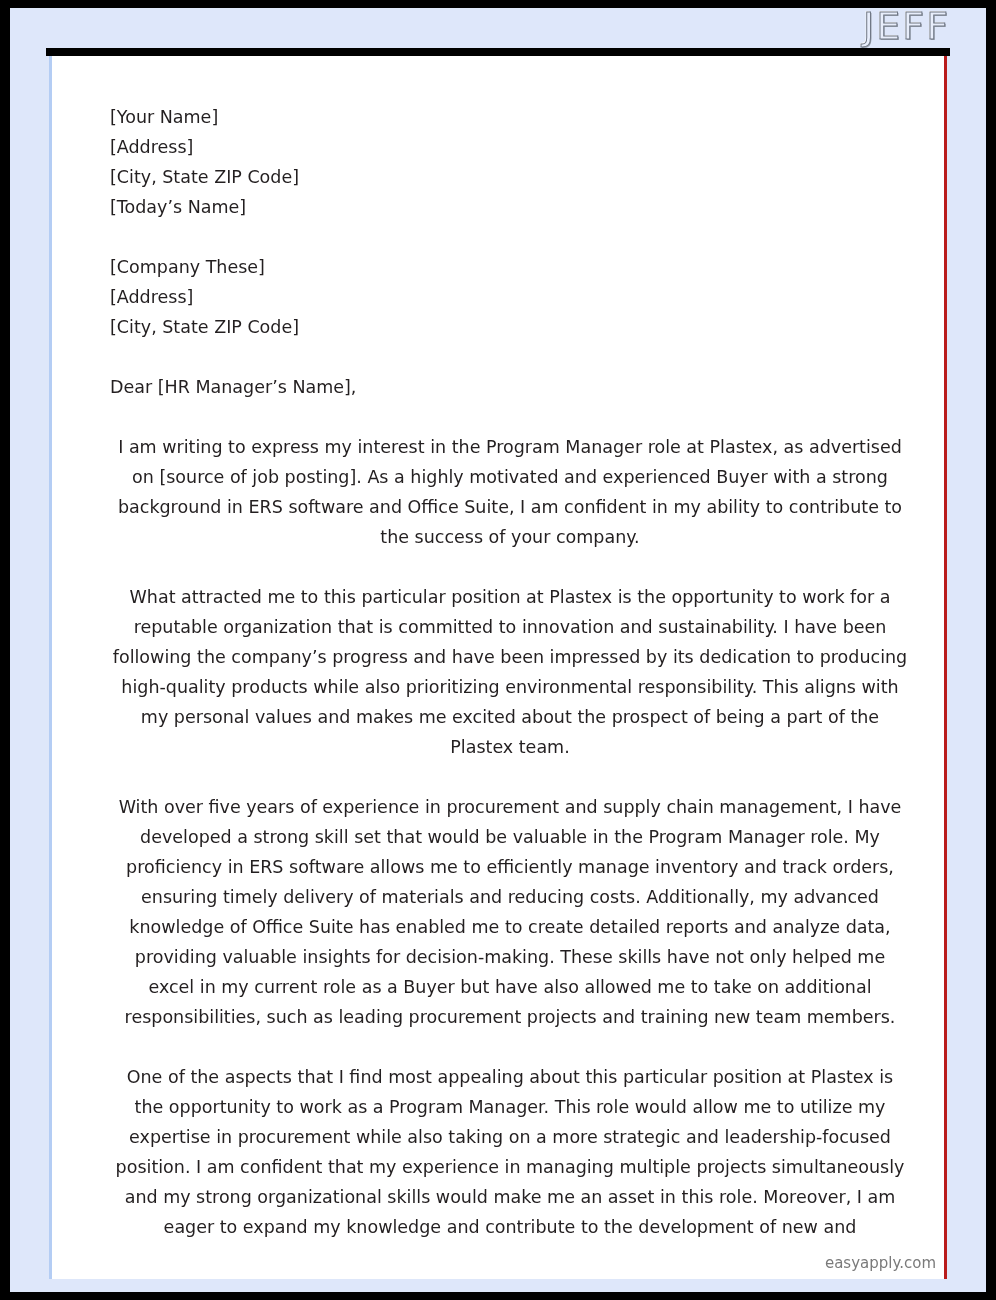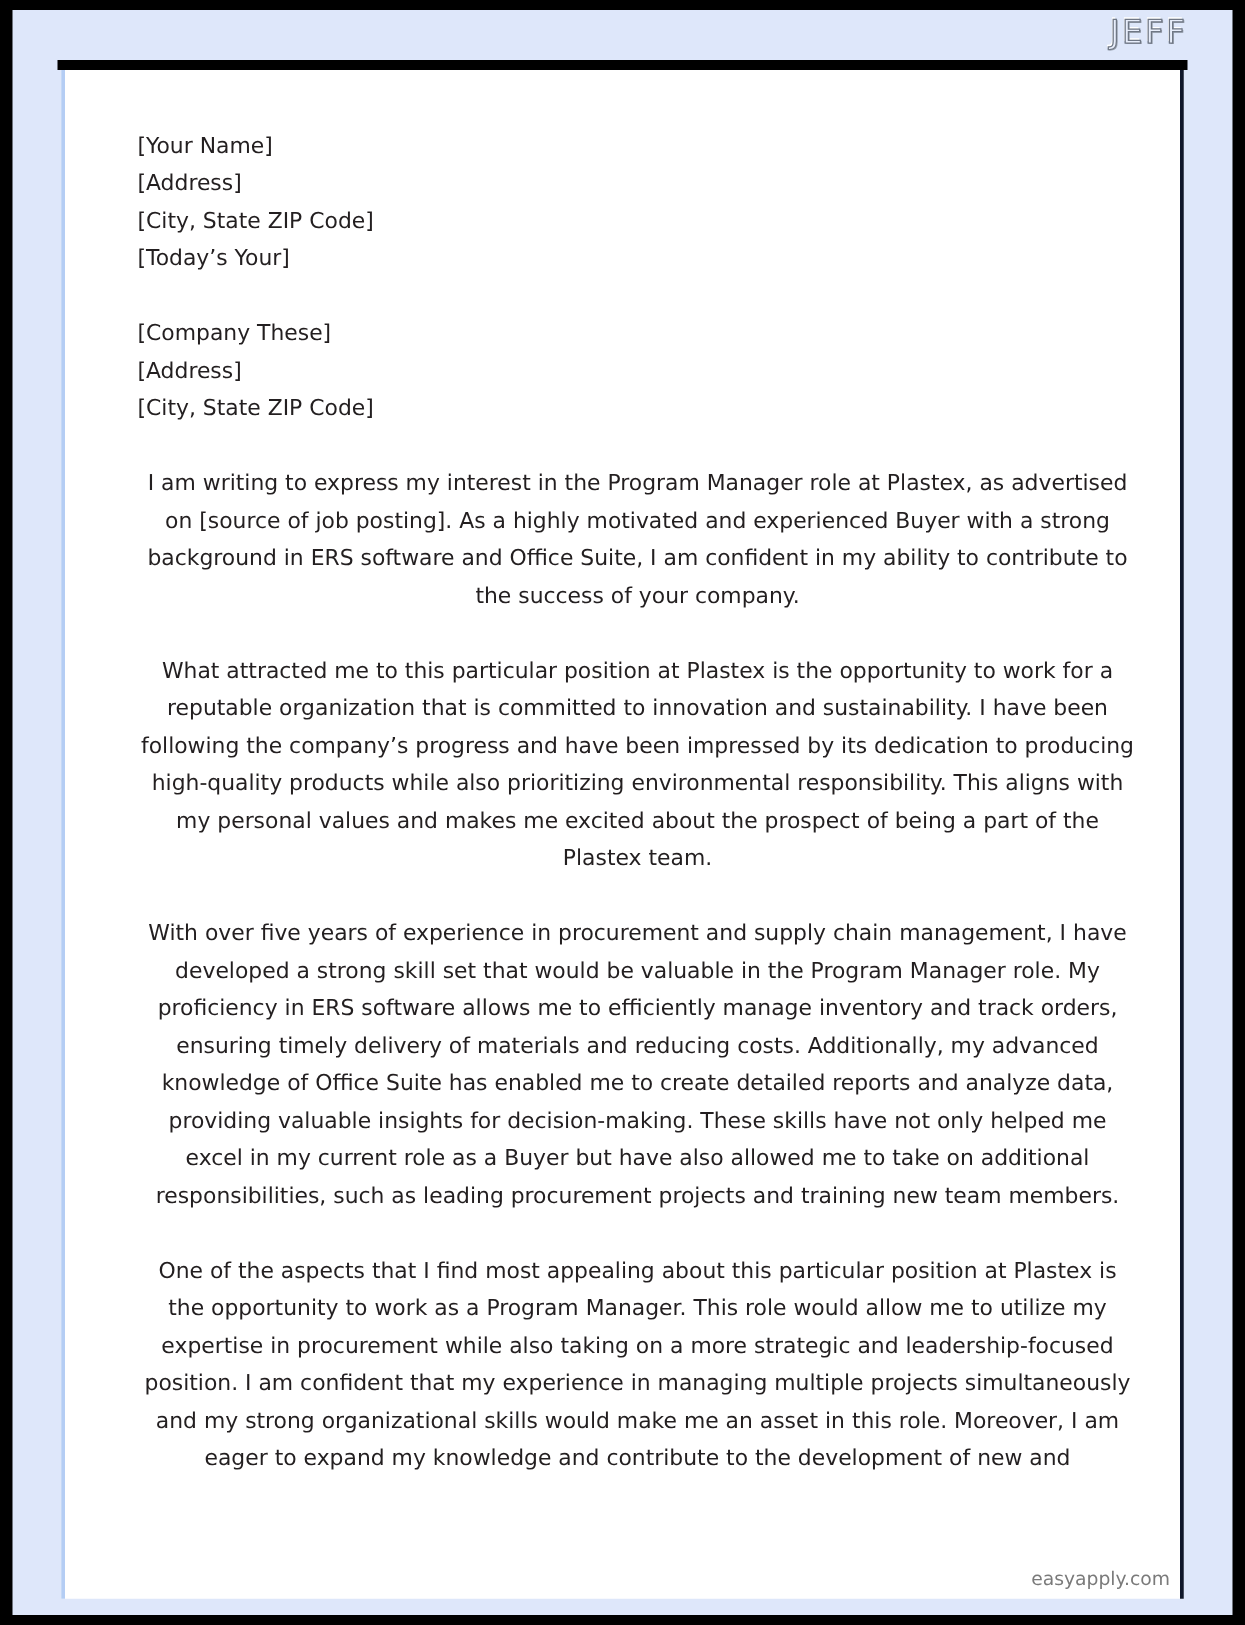--- a/index.html
+++ b/index.html
@@ -44,21 +44,21 @@
     width: 976px;
     height: 40px;
     box-sizing: border-box;
   }
 
   .letterhead-name {
     position: absolute;
     right: 36px;
     top: -4px;
     font-family: "DejaVu Sans", sans-serif;
-    font-size: 26px;
+    font-size: 38px;
     font-weight: 400;
     letter-spacing: 2px;
     color: #e8eefb;
     -webkit-text-stroke: 1px #6f7785;
     text-shadow:
        1px 1px 0 #9aa2ae,
       -1px -1px 0 #ffffff,
        0 0 1px #7d8692;
     white-space: nowrap;
     line-height: 44px;
@@ -77,21 +77,21 @@
   
   .sheet {
     position: absolute;
     left: 39px;
     top: 48px;
     width: 898px;
     height: 1223px;
     background: #ffffff;
     box-sizing: border-box;
     border-left: 3px solid #b4cdf4;
-    border-right: 3px solid #0f172a;
+    border-right: 3px solid #b91c1c;
     overflow: visible;
   }
 
   .sheet-body {
     position: absolute;
     left: 58px;
     top: 46px;
     width: 800px;
     font-family: "DejaVu Sans", sans-serif;
     font-size: 17.5px;
@@ -147,33 +147,34 @@
 
     <div class="head-rule"></div>
 
     <div class="sheet">
       <div class="sheet-body">
 
         <div>
           <div class="addr-line">[Your Name]</div>
           <div class="addr-line">[Address]</div>
           <div class="addr-line">[City, State ZIP Code]</div>
-          <div class="addr-line">[Today’s Your]</div>
+          <div class="addr-line">[Today’s Name]</div>
         </div>
 
         <div class="block-gap"></div>
 
         <div>
           <div class="addr-line">[Company These]</div>
           <div class="addr-line">[Address]</div>
           <div class="addr-line">[City, State ZIP Code]</div>
         </div>
 
         <div class="block-gap"></div>
 
+        <div class="salutation">Dear [HR Manager’s Name],</div>
 
         <p class="para">I am writing to express my interest in the Program Manager role at Plastex, as advertised on [source of job posting]. As a highly motivated and experienced Buyer with a strong background in ERS software and Office Suite, I am confident in my ability to contribute to the success of your company.</p>
         <p class="para">What attracted me to this particular position at Plastex is the opportunity to work for a reputable organization that is committed to innovation and sustainability. I have been following the company’s progress and have been impressed by its dedication to producing high-quality products while also prioritizing environmental responsibility. This aligns with my personal values and makes me excited about the prospect of being a part of the Plastex team.</p>
         <p class="para">With over five years of experience in procurement and supply chain management, I have developed a strong skill set that would be valuable in the Program Manager role. My proficiency in ERS software allows me to efficiently manage inventory and track orders, ensuring timely delivery of materials and reducing costs. Additionally, my advanced knowledge of Office Suite has enabled me to create detailed reports and analyze data, providing valuable insights for decision-making. These skills have not only helped me excel in my current role as a Buyer but have also allowed me to take on additional responsibilities, such as leading procurement projects and training new team members.</p>
         <p class="para">One of the aspects that I find most appealing about this particular position at Plastex is the opportunity to work as a Program Manager. This role would allow me to utilize my expertise in procurement while also taking on a more strategic and leadership-focused position. I am confident that my experience in managing multiple projects simultaneously and my strong organizational skills would make me an asset in this role. Moreover, I am eager to expand my knowledge and contribute to the development of new and</p>
 
       </div>
 
       <div class="watermark">easyapply.com</div>
     </div>

